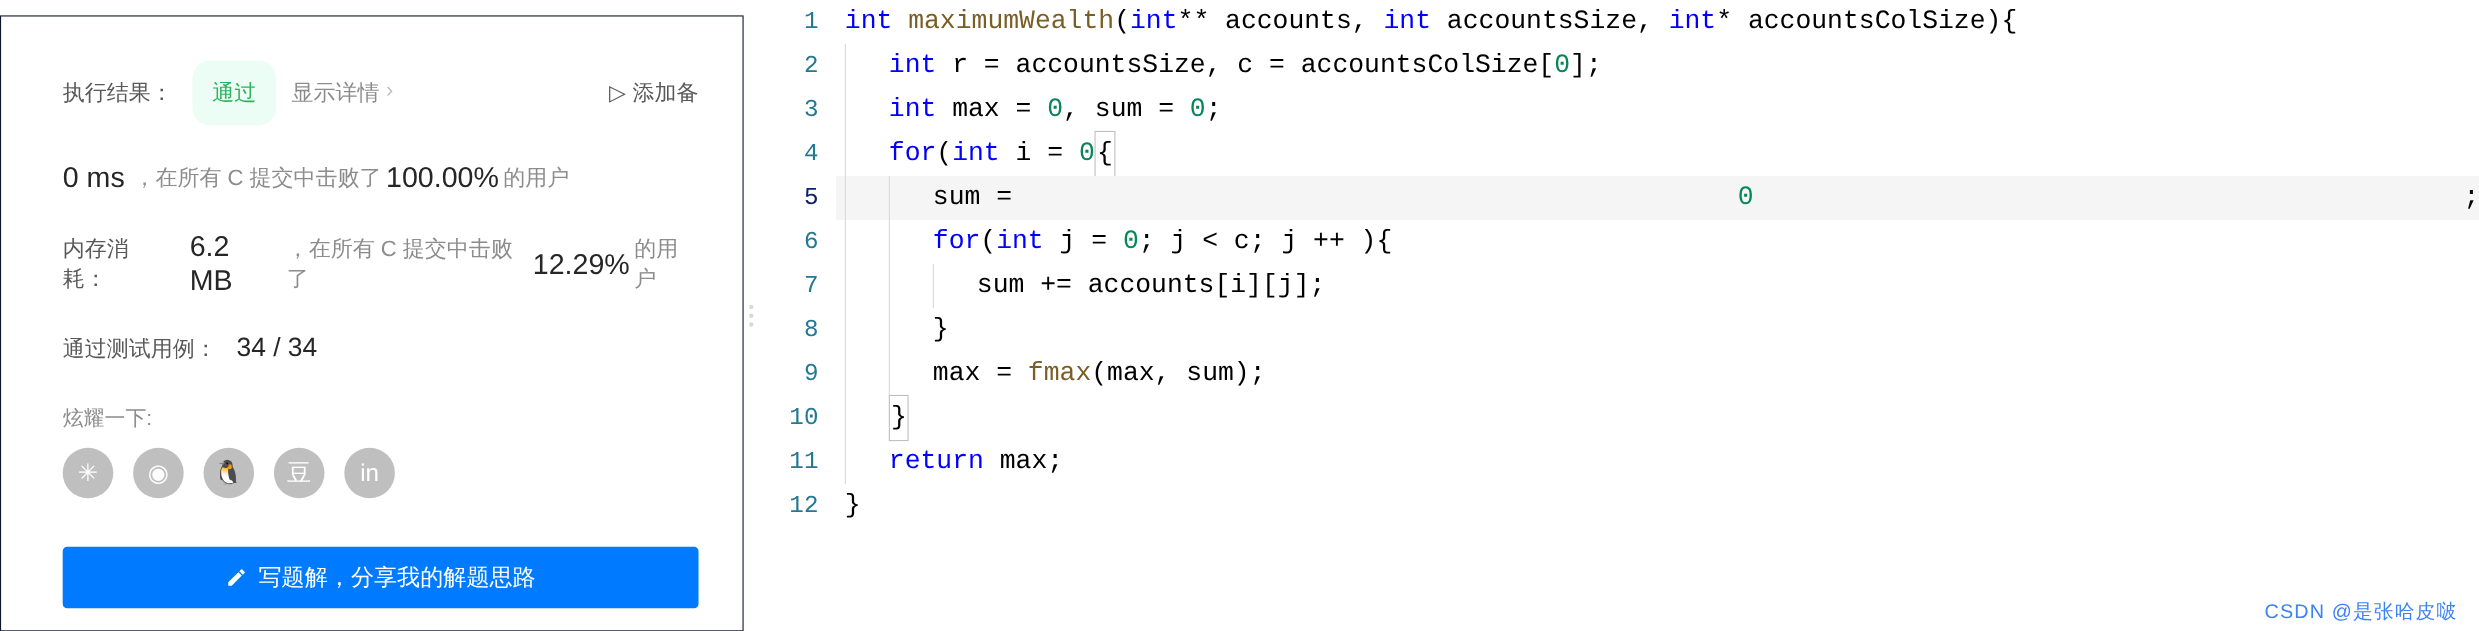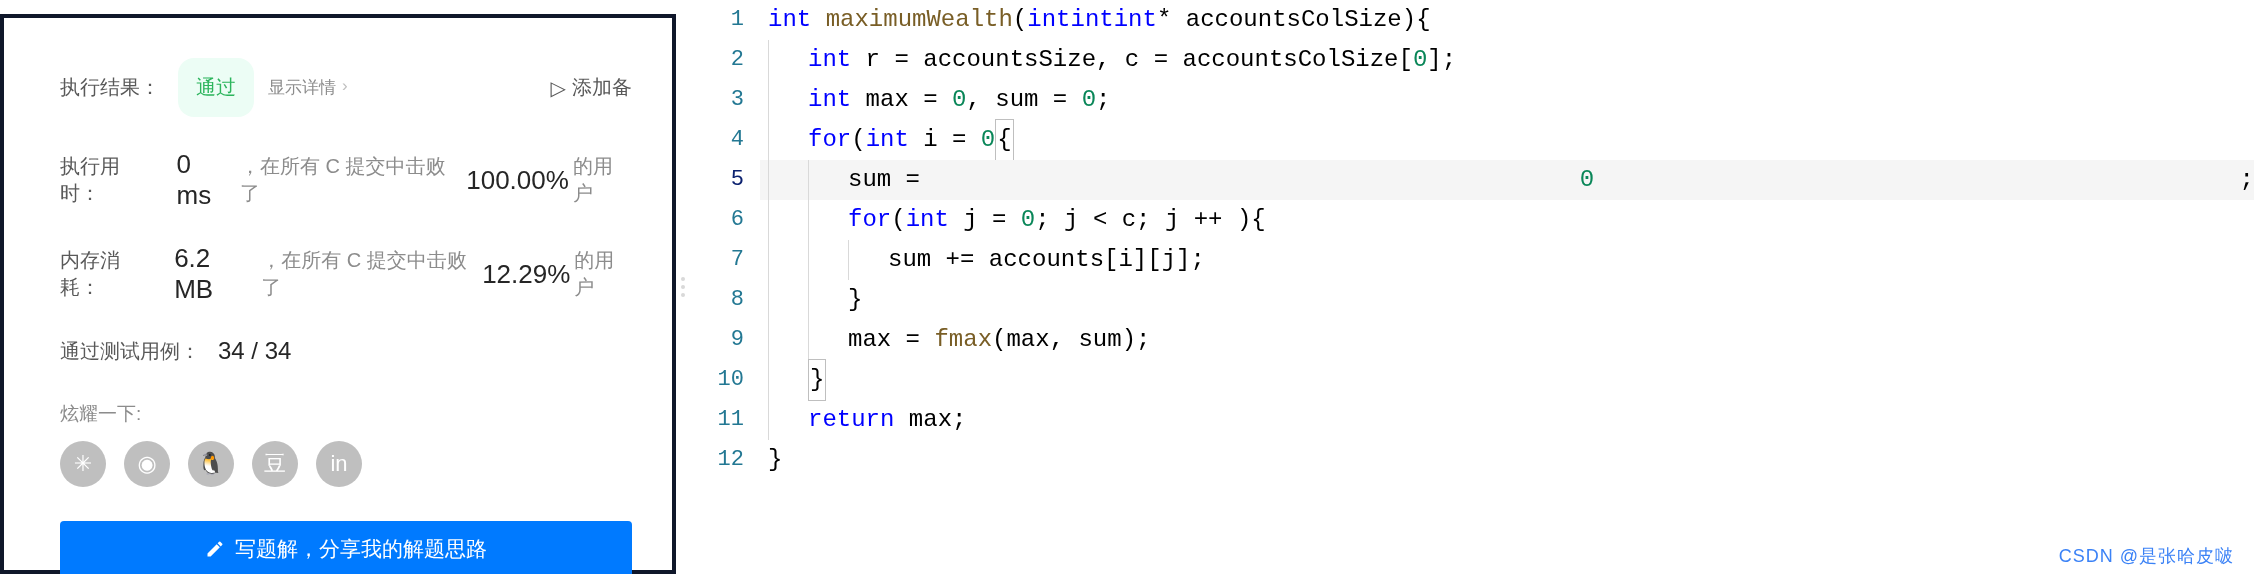--- a/index.html
+++ b/index.html
@@ -7,37 +7,37 @@
       font-family: -apple-system, BlinkMacSystemFont, "Segoe UI", "PingFang SC", "Microsoft YaHei", sans-serif;
       background: #fff;
       display: flex;
       width: 2254px;
       height: 574px;
       color: #333;
     }
     .left-panel {
       width: 676px;
       padding: 40px 40px 20px 56px;
-      border: 4px solid #0f172a;
+      border: 1px solid #0f172a;
       margin: 14px 0 0 0;
       display: flex;
       flex-direction: column;
       position: relative;
     }
     .row { display: flex; align-items: center; margin-bottom: 32px; }
     .row-label { color: #595959; font-size: 20px; margin-right: 18px; }
     .badge-pass {
       background: #ecfdf5;
       color: #2db55d;
       padding: 16px 18px;
       border-radius: 16px;
       font-size: 20px;
       margin-right: 14px;
     }
-    .detail-link { color: #8c8c8c; font-size: 17px; display: flex; align-items: flex-start; gap: 6px; }
+    .detail-link { color: #8c8c8c; font-size: 20px; display: flex; align-items: flex-start; gap: 6px; }
     .detail-link .chev { color: #bfbfbf; }
     .add-note {
       margin-left: auto;
       color: #595959;
       font-size: 20px;
       display: flex;
       align-items: center;
       gap: 6px;
     }
     .metric { font-size: 26px; color: #262626; font-weight: 500; margin-right: 8px; }
@@ -130,21 +130,20 @@
       <span>显示详情</span>
       <span class="chev">›</span>
     </span>
     <span class="add-note">
       <span>▷</span>
       <span>添加备</span>
     </span>
   </div>
 
   <div class="row">
-    <span class="row-label">执行用时：</span>
     <span class="metric">0 ms</span>
     <span class="desc-text">，在所有 C 提交中击败了</span>
     <span class="percent">100.00%</span>
     <span class="desc-text"> 的用户</span>
   </div>
 
   <div class="row">
     <span class="row-label">内存消耗：</span>
     <span class="metric">6.2 MB</span>
     <span class="desc-text">，在所有 C 提交中击败了</span>
@@ -191,21 +190,21 @@
       <div class="gutter-active">5</div>
       <div>6</div>
       <div>7</div>
       <div>8</div>
       <div>9</div>
       <div>10</div>
       <div>11</div>
       <div>12</div>
     </div>
   <div class="code-body" id="code-body">
-      <div class="code-line" style="padding-left: 8px;"><span class="kw">int</span><span class="plain"> </span><span class="fn">maximumWealth</span><span class="plain">(</span><span class="kw">int</span><span class="kw">int</span><span class="kw">int</span><span class="plain">* accountsColSize){</span></div>
+      <div class="code-line" style="padding-left: 8px;"><span class="kw">int</span><span class="plain"> </span><span class="fn">maximumWealth</span><span class="plain">(</span><span class="kw">int</span><span class="plain">** accounts, </span><span class="kw">int</span><span class="plain"> accountsSize, </span><span class="kw">int</span><span class="plain">* accountsColSize){</span></div>
       <div class="code-line" style="padding-left: 48px;"><div class="indent-guide" style="left: 8px;"></div><span class="kw">int</span><span class="plain"> r = accountsSize, c = accountsColSize[</span><span class="num">0</span><span class="plain">];</span></div>
       <div class="code-line" style="padding-left: 48px;"><div class="indent-guide" style="left: 8px;"></div><span class="kw">int</span><span class="plain"> max = </span><span class="num">0</span><span class="plain">, sum = </span><span class="num">0</span><span class="plain">;</span></div>
       <div class="code-line" style="padding-left: 48px;"><div class="indent-guide" style="left: 8px;"></div><span class="kw">for</span><span class="plain">(</span><span class="kw">int</span><span class="plain"> i = </span><span class="num">0</span><span class="plain" style="border: 1px solid rgb(191, 191, 191); padding: 0px 1px;">{</span></div>
       <div class="code-line line-highlight" style="padding-left: 88px;"><div class="indent-guide" style="left: 8px;"></div><div class="indent-guide" style="left: 48px;"></div><span class="plain">sum = </span><span class="num">0</span><span class="plain">;</span></div>
       <div class="code-line" style="padding-left: 88px;"><div class="indent-guide" style="left: 8px;"></div><div class="indent-guide" style="left: 48px;"></div><span class="kw">for</span><span class="plain">(</span><span class="kw">int</span><span class="plain"> j = </span><span class="num">0</span><span class="plain">; j &lt; c; j ++ ){</span></div>
       <div class="code-line" style="padding-left: 128px;"><div class="indent-guide" style="left: 8px;"></div><div class="indent-guide" style="left: 48px;"></div><div class="indent-guide" style="left: 88px;"></div><span class="plain">sum += accounts[i][j];</span></div>
       <div class="code-line" style="padding-left: 88px;"><div class="indent-guide" style="left: 8px;"></div><div class="indent-guide" style="left: 48px;"></div><span class="plain">}</span></div>
       <div class="code-line" style="padding-left: 88px;"><div class="indent-guide" style="left: 8px;"></div><div class="indent-guide" style="left: 48px;"></div><span class="plain">max = </span><span class="fn">fmax</span><span class="plain">(max, sum);</span></div>
       <div class="code-line" style="padding-left: 48px;"><div class="indent-guide" style="left: 8px;"></div><span class="plain" style="border: 1px solid rgb(191, 191, 191); padding: 0px 1px;">}</span></div>
       <div class="code-line" style="padding-left: 48px;"><div class="indent-guide" style="left: 8px;"></div><span class="kw">return</span><span class="plain"> max;</span></div>

